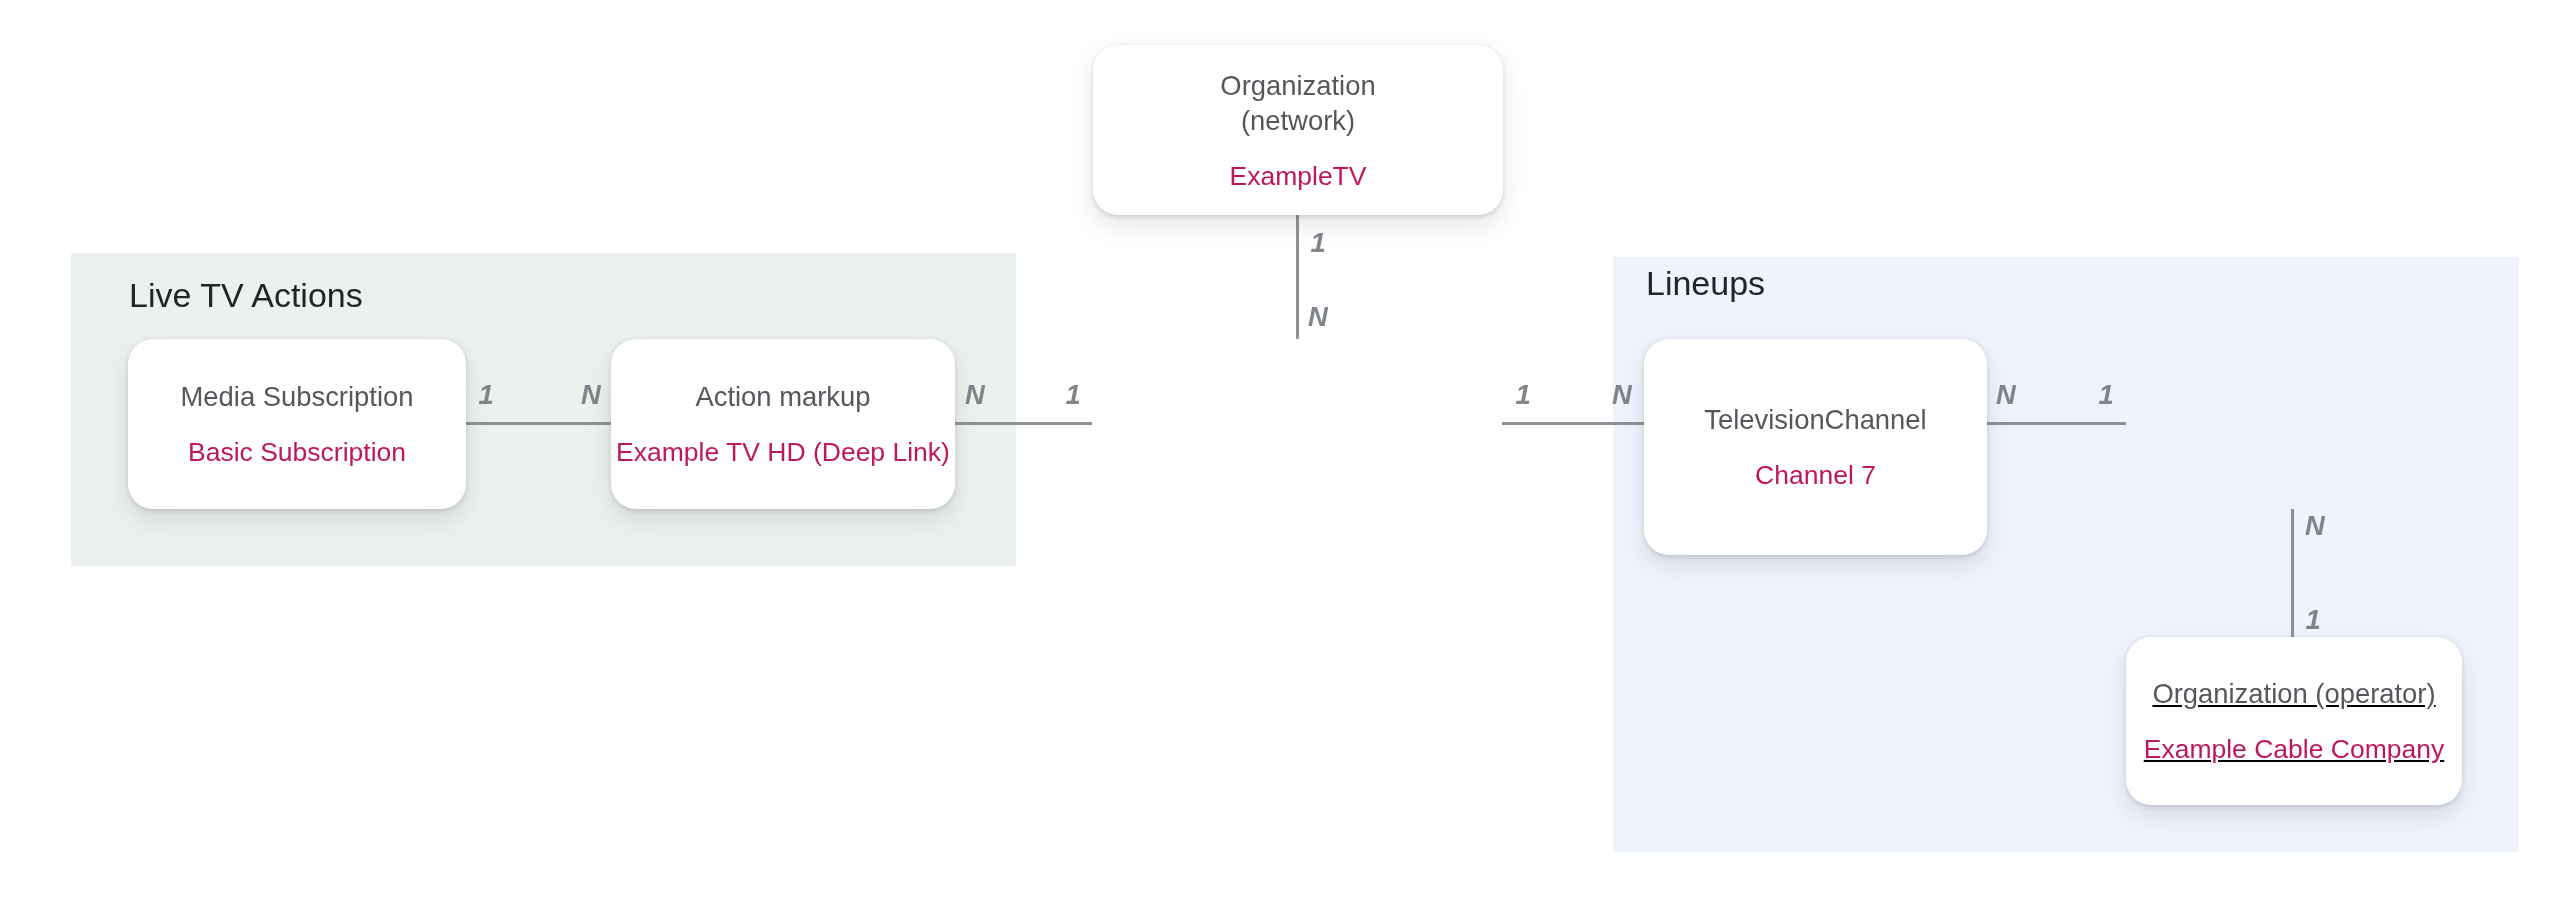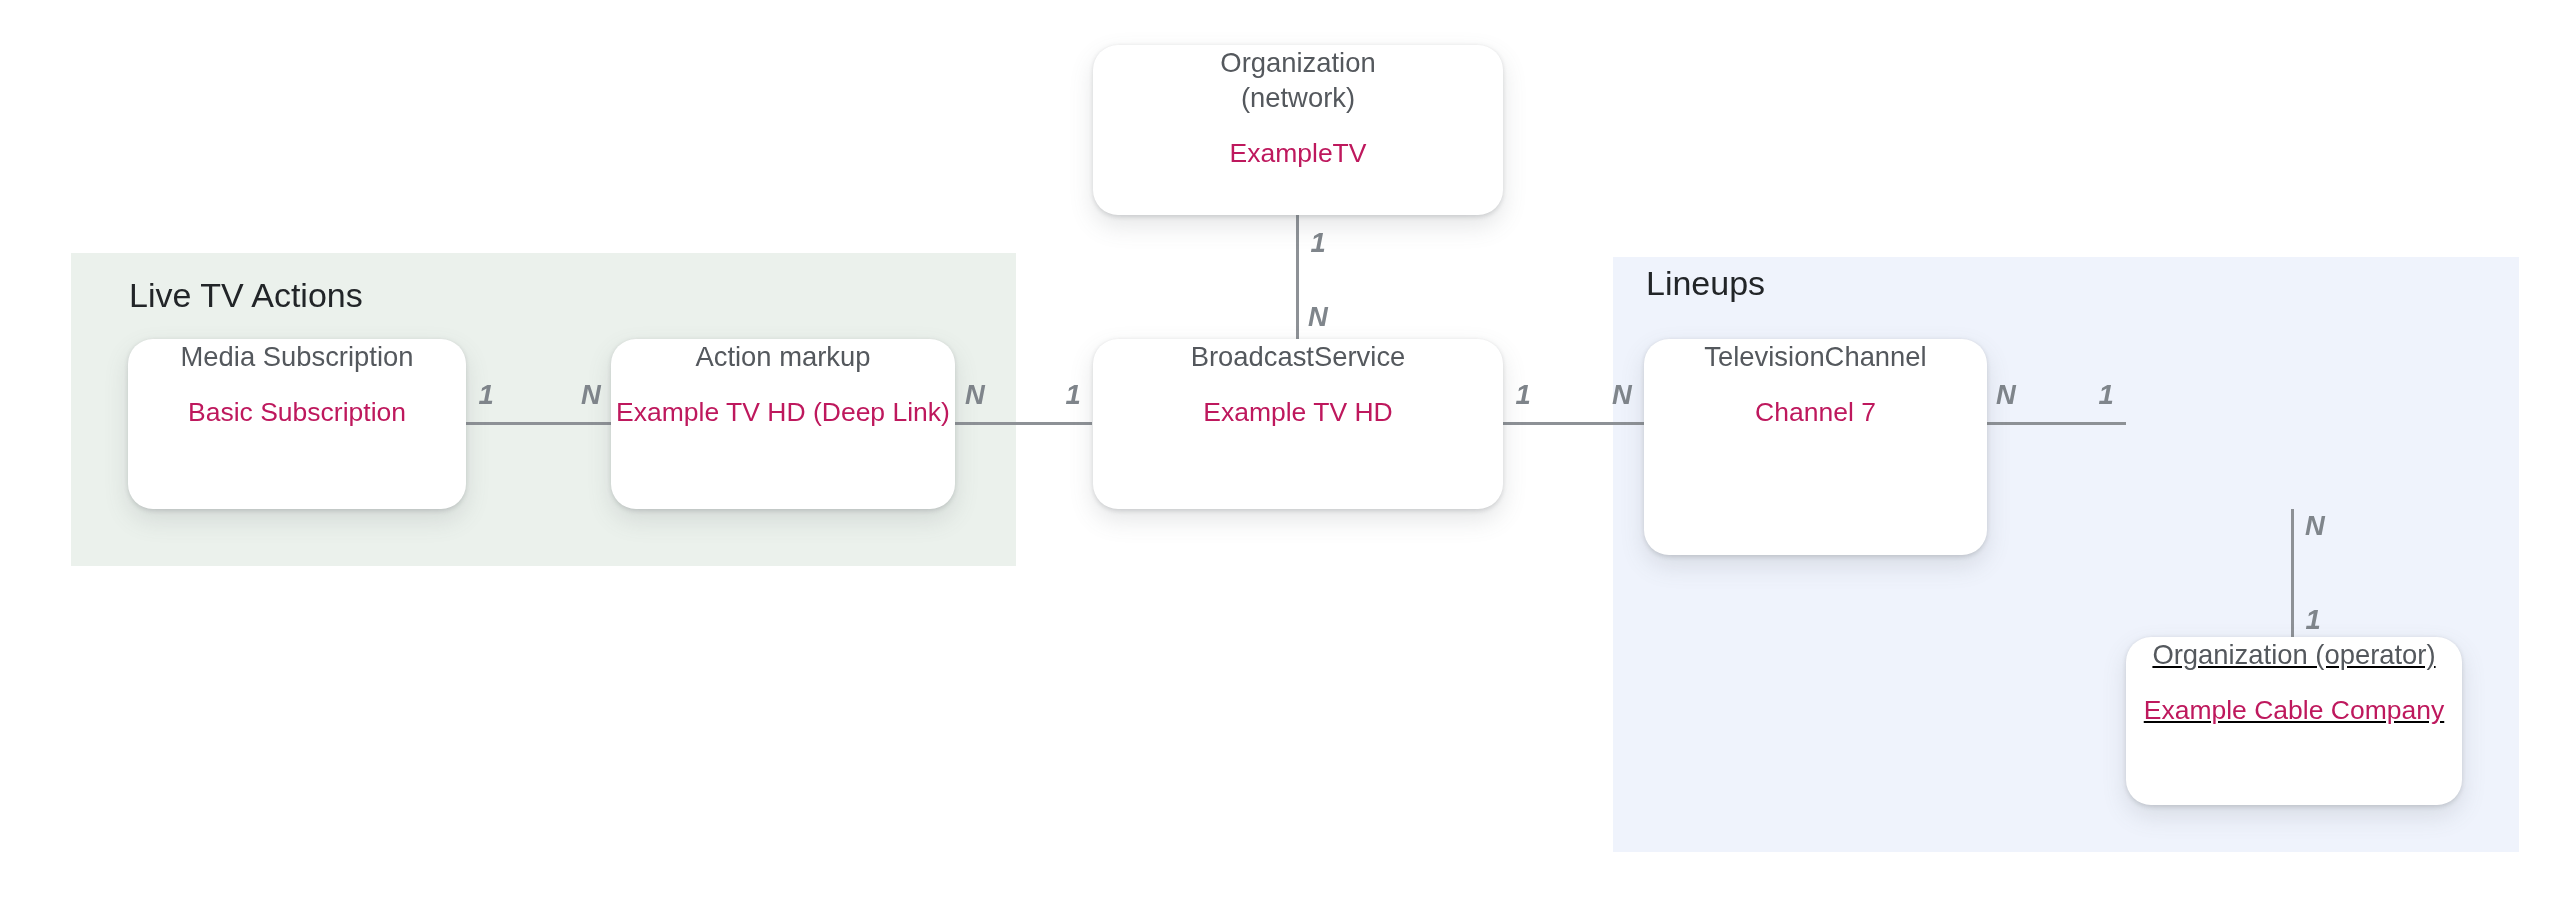--- a/index.html
+++ b/index.html
@@ -29,21 +29,21 @@
 
   
   .node {
     position: absolute;
     background: #ffffff;
     border-radius: 25px;
     box-shadow: 0 1.8px 4.4px rgba(95,99,104,0.22), 0 10.6px 25px rgba(95,99,104,0.16);
     display: flex;
     flex-direction: column;
     align-items: center;
-    justify-content: flex-start;
+    justify-content: center;
     text-align: center;
   }
   .node-title {
     font-size: 27.4px;
     line-height: 35px;
     color: #54585d;
     font-weight: 400;
     white-space: nowrap;
   }
   .node-subtitle {
@@ -140,24 +140,20 @@
   <div class="node" id="node-media-subscription">
     <div class="node-title">Media Subscription</div>
     <div class="node-subtitle">Basic Subscription</div>
   </div>
 
   <div class="node" id="node-action-markup">
     <div class="node-title">Action markup</div>
     <div class="node-subtitle">Example TV HD (Deep Link)</div>
   </div>
 
-  <div class="node" id="node-broadcast-service">
-    <div class="node-title">BroadcastService</div>
-    <div class="node-subtitle">Example TV HD</div>
-  </div>
 
   <div class="node" id="node-television-channel">
     <div class="node-title">TelevisionChannel</div>
     <div class="node-subtitle">Channel 7</div>
   </div>
 
 
   <div class="node" id="node-organization-operator">
     <div class="node-title">Organization (operator)</div>
     <div class="node-subtitle">Example Cable Company</div>

